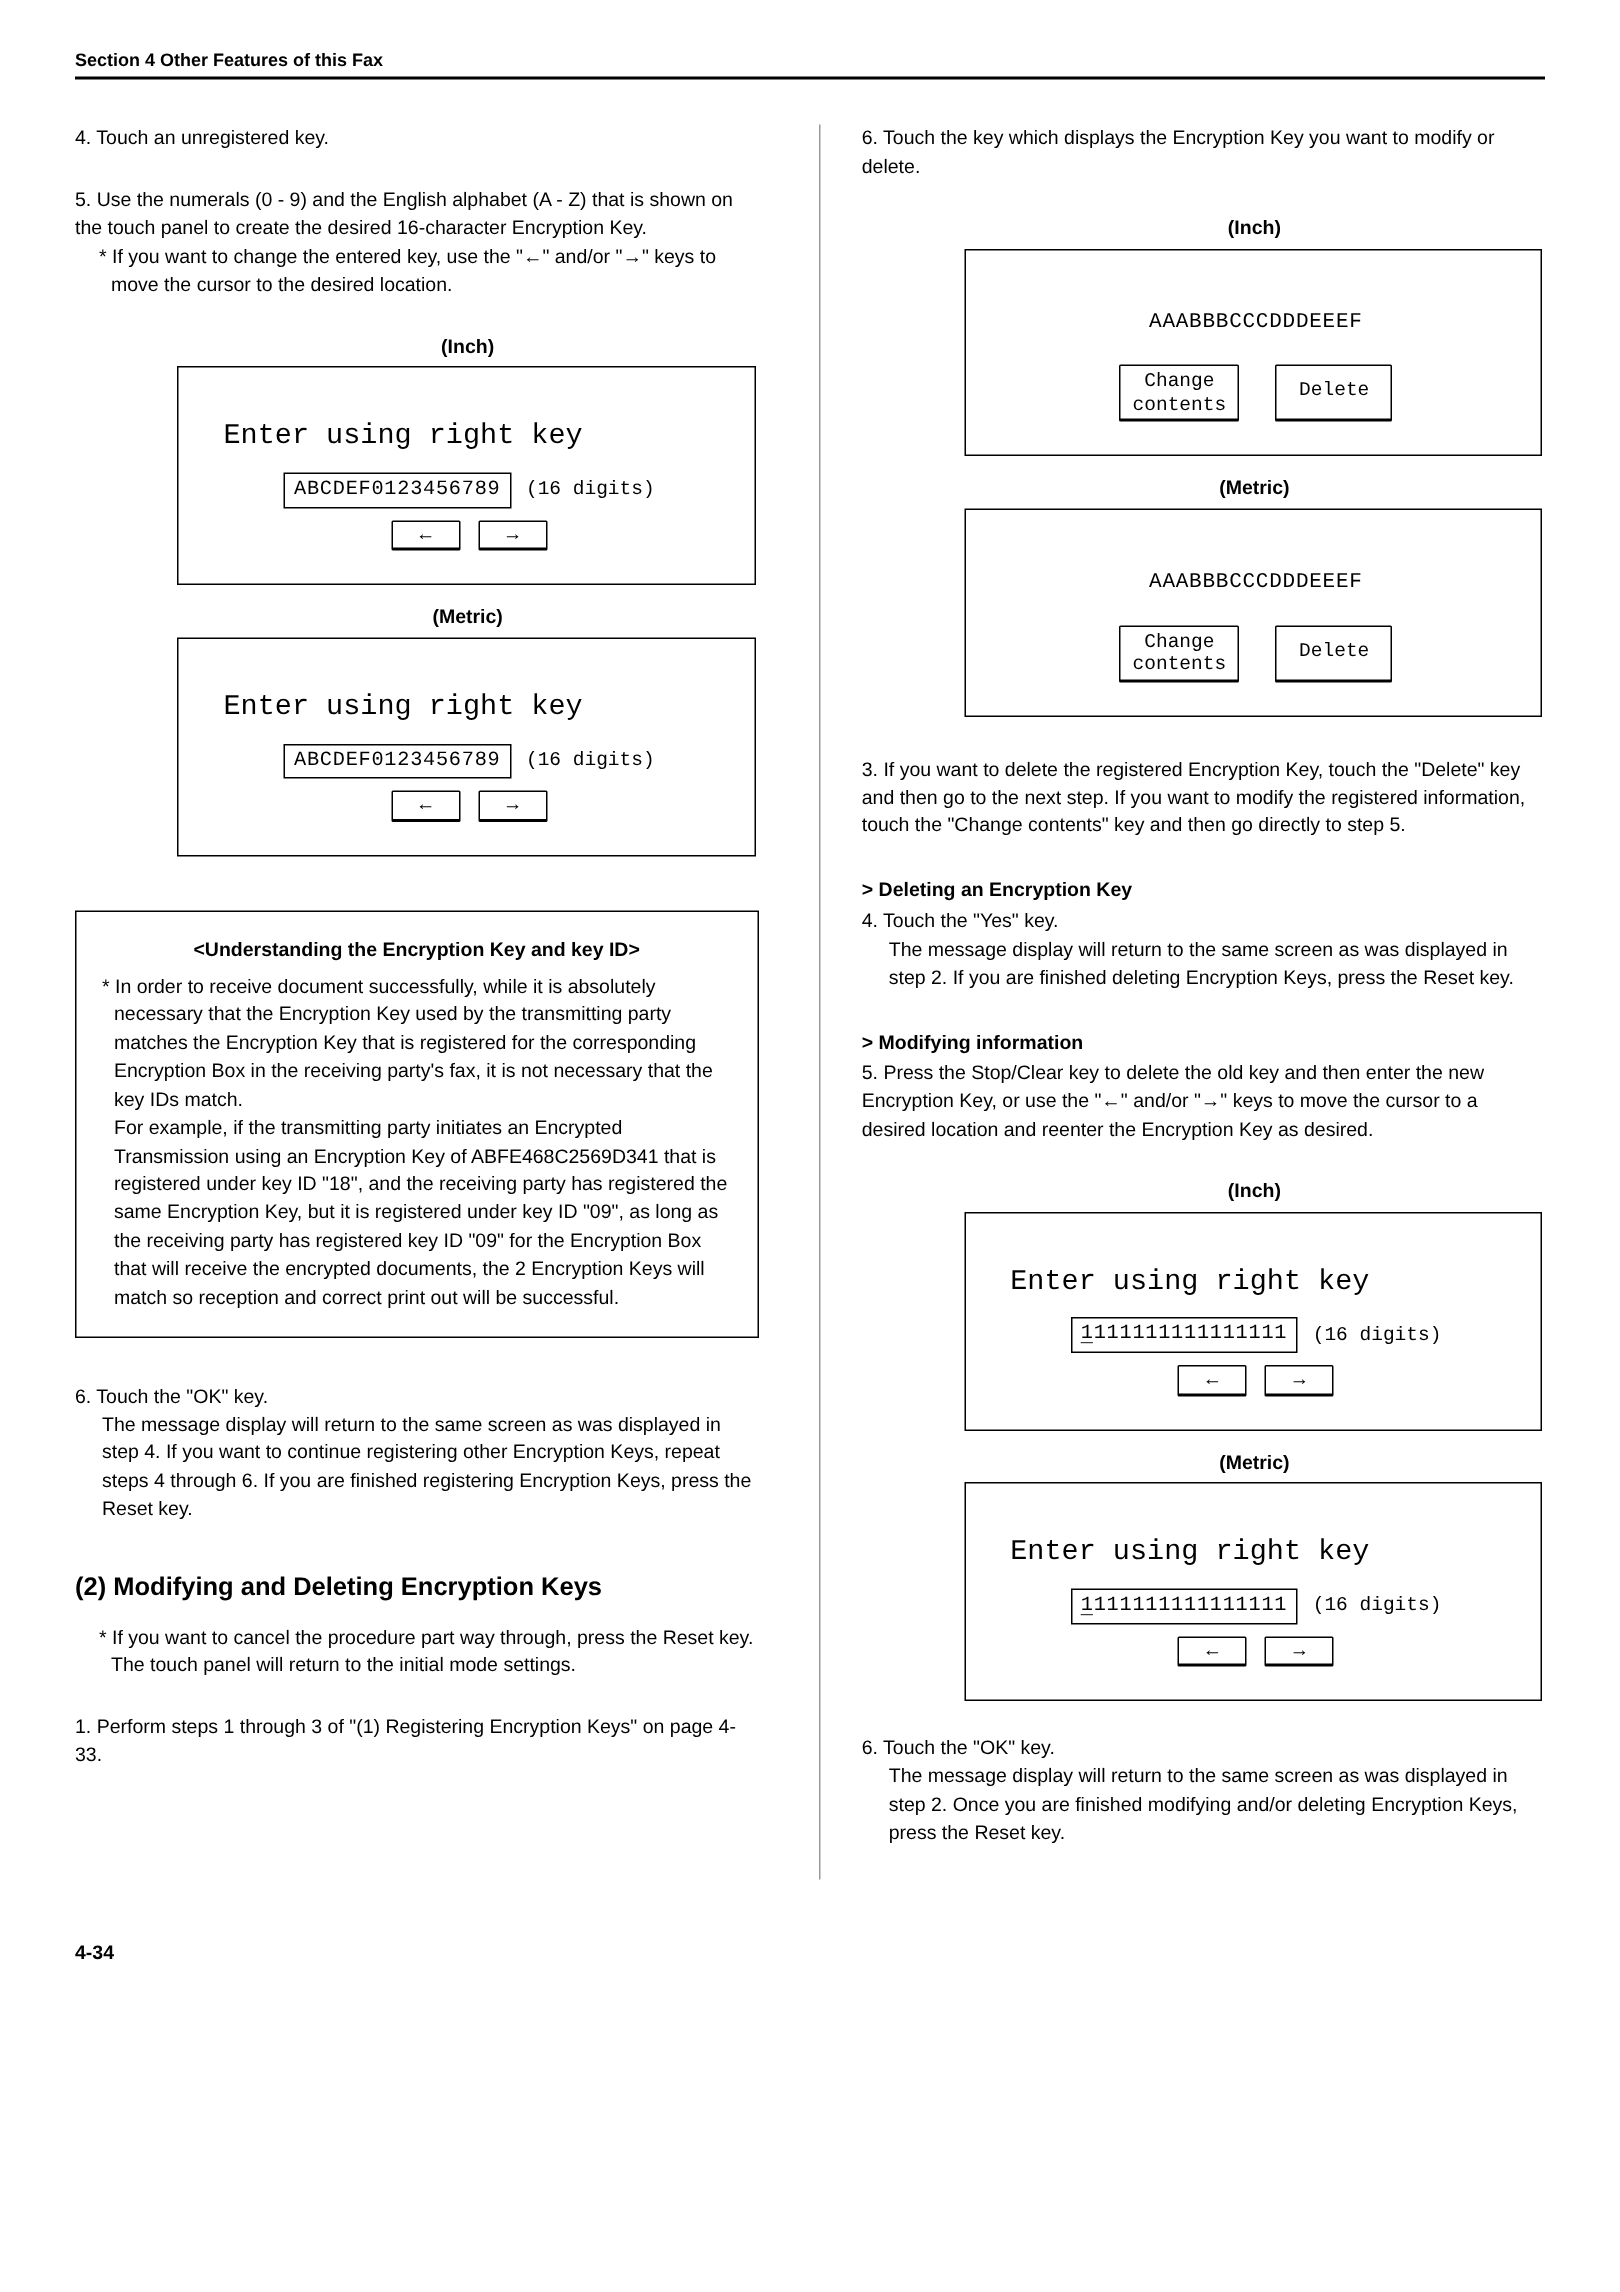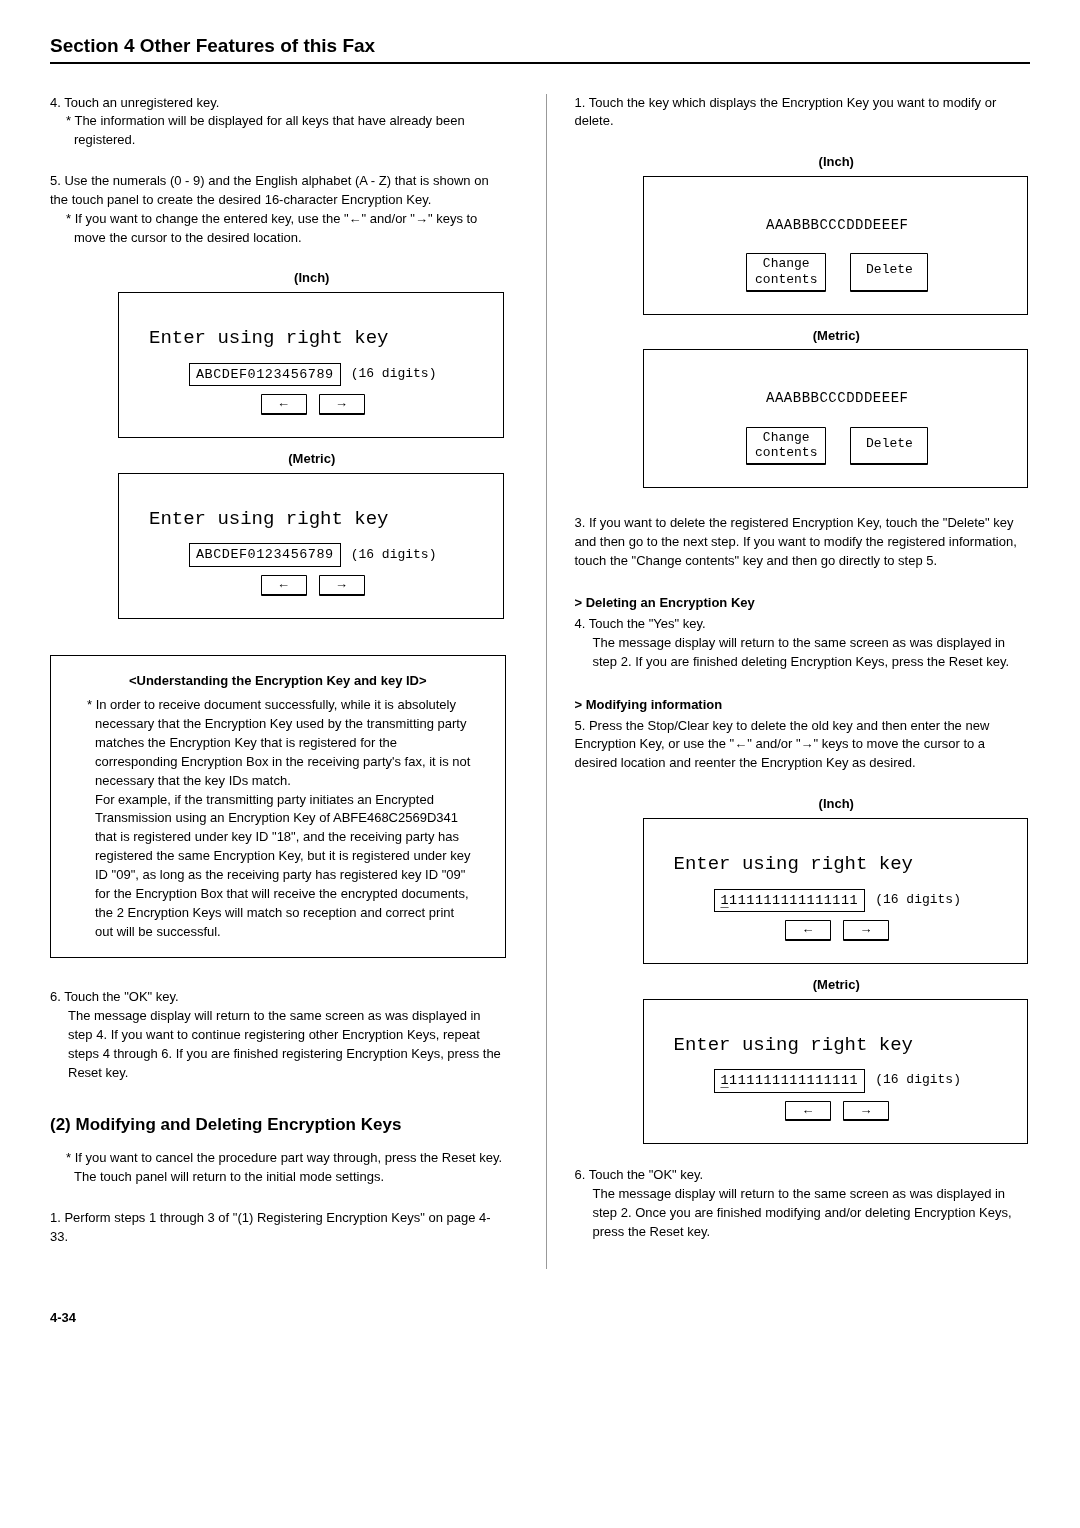--- a/index.html
+++ b/index.html
@@ -6,21 +6,21 @@
   body {
     font-family: Arial, Helvetica, sans-serif;
     font-size: 13px;
     line-height: 1.45;
     color: #000;
     background: #fff;
     width: 1080px;
     padding: 32px 50px 20px 50px;
   }
   .section-title {
-    font-size: 19px;
+    font-size: 12px;
     font-weight: bold;
     border-bottom: 2px solid #000;
     padding-bottom: 2px;
     margin-bottom: 30px;
   }
   .columns {
     display: flex;
     gap: 40px;
   }
   .col {
@@ -69,21 +69,21 @@
     font-size: 13px;
     line-height: 1.2;
     text-align: center;
     min-width: 46px;
     border-radius: 1px;
   }
   .soft-btn { min-width: 78px; padding: 2px 8px; }
   .soft-row { display: flex; gap: 24px; justify-content: center; margin-top: 4px; }
   .info-box {
     border: 1px solid #000;
-    padding: 16px 32px;
+    padding: 16px 13px;
     margin: 36px 0 30px 0;
   }
   .info-title {
     font-weight: bold;
     text-align: center;
     margin-bottom: 6px;
   }
   .info-box p { margin-bottom: 0; }
   .info-note { padding-left: 12px; text-indent: -8px; }
   .h2sub {
@@ -108,21 +108,20 @@
 <body>
 
 <div class="section-title">Section 4 Other Features of this Fax</div>
 
 <div class="columns">
 
   <div class="col">
 
     <div class="step">
       <div class="step-line">4. Touch an unregistered key.</div>
-      <div class="step-sub">* The information will be displayed for all keys that have already been registered.</div>
     </div>
 
     <div class="step">
       <div class="step-line">5. Use the numerals (0 - 9) and the English alphabet (A - Z) that is shown on the touch panel to create the desired 16-character Encryption Key.</div>
       <div class="step-sub">* If you want to change the entered key, use the "←" and/or "→" keys to move the cursor to the desired location.</div>
     </div>
 
     <div class="unit-label">(Inch)</div>
     <div class="lcd-box">
       <div class="lcd-prompt">Enter using right key</div>
@@ -165,21 +164,21 @@
 
     <div class="step">
       <div class="step-line">1. Perform steps 1 through 3 of "(1) Registering Encryption Keys" on page 4-33.</div>
     </div>
 
   </div>
 
   <div class="col" style="border-left:1px solid #999; padding-left:28px;">
 
     <div class="step">
-      <div class="step-line">1. Touch the key which displays the Encryption Key you want to modify or delete.</div>
+      <div class="step-line">6. Touch the key which displays the Encryption Key you want to modify or delete.</div>
     </div>
 
     <div class="unit-label">(Inch)</div>
     <div class="lcd-box">
       <div class="lcd-center">AAABBBCCCDDDEEEF</div>
       <div class="soft-row">
         <div class="soft-btn" style="white-space:pre-line;">Change
 contents</div>
         <div class="soft-btn" style="padding-top:8px; padding-bottom:8px;">Delete</div>
       </div>

